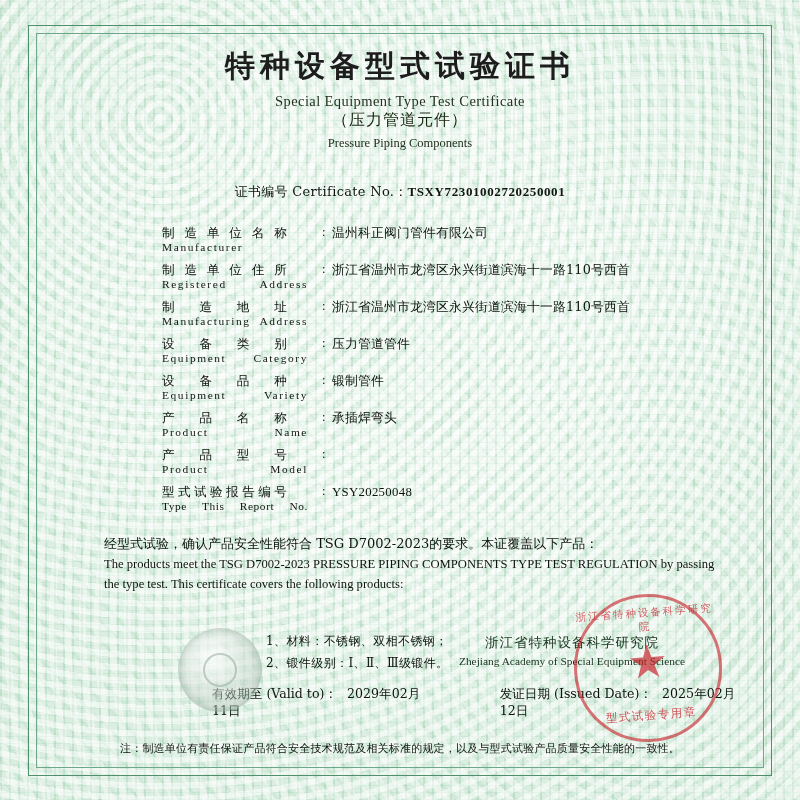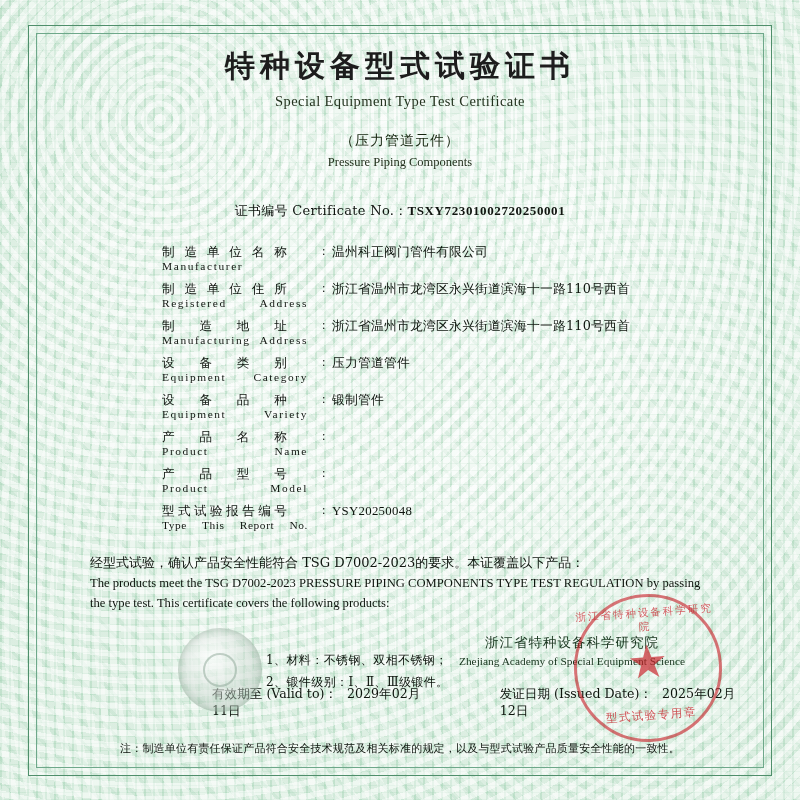--- a/index.html
+++ b/index.html
@@ -55,23 +55,22 @@
   .title-en{
     text-align:center;
     font-size:14.5px;
     color:#24331f;
     margin-top:6px;
     letter-spacing:.4px;
   }
   .subtitle-cn{
     text-align:center;
     font-family:"DejaVu Serif", serif;
-    font-size:14px;
+    font-size:16px;
     color:#16260f;
-    margin-top:22px;
     letter-spacing:1px;
   }
   .subtitle-en{
     text-align:center;
     font-size:12.5px;
     color:#22301c;
     margin-top:5px;
   }
   
   .certno{
@@ -133,21 +132,21 @@
     font-family:"DejaVu Serif", serif;
     font-size:12.8px;
     color:#0d140d;
     line-height:16px;
     padding-top:0px;
     letter-spacing:.2px;
   }
   .val.mono{font-family:"Liberation Serif",serif;letter-spacing:.3px;}
   
   .para{
-    margin:16px 0 0 38px;
+    margin:16px 0 0 52px;
     width:620px;
     font-size:13px;
     line-height:20px;
     color:#0d140d;
   }
   .para .p-cn{font-family:"DejaVu Serif",serif;font-size:13px;}
   .para .p-en{font-size:12.6px;}
   
   .list{
     margin:36px 0 0 214px;
@@ -299,20 +298,21 @@
         <div class="colon">:</div>
         <div class="val">锻制管件</div>
       </div>
 
       <div class="row">
         <div class="lab">
           <span class="cn">产品名称</span>
           <span class="en">Product Name</span>
         </div>
         <div class="colon">:</div>
+        <div class="val">承插焊弯头</div>
       </div>
 
       <div class="row">
         <div class="lab">
           <span class="cn">产品型号</span>
           <span class="en">Product Model</span>
         </div>
         <div class="colon">:</div>
       </div>
 

